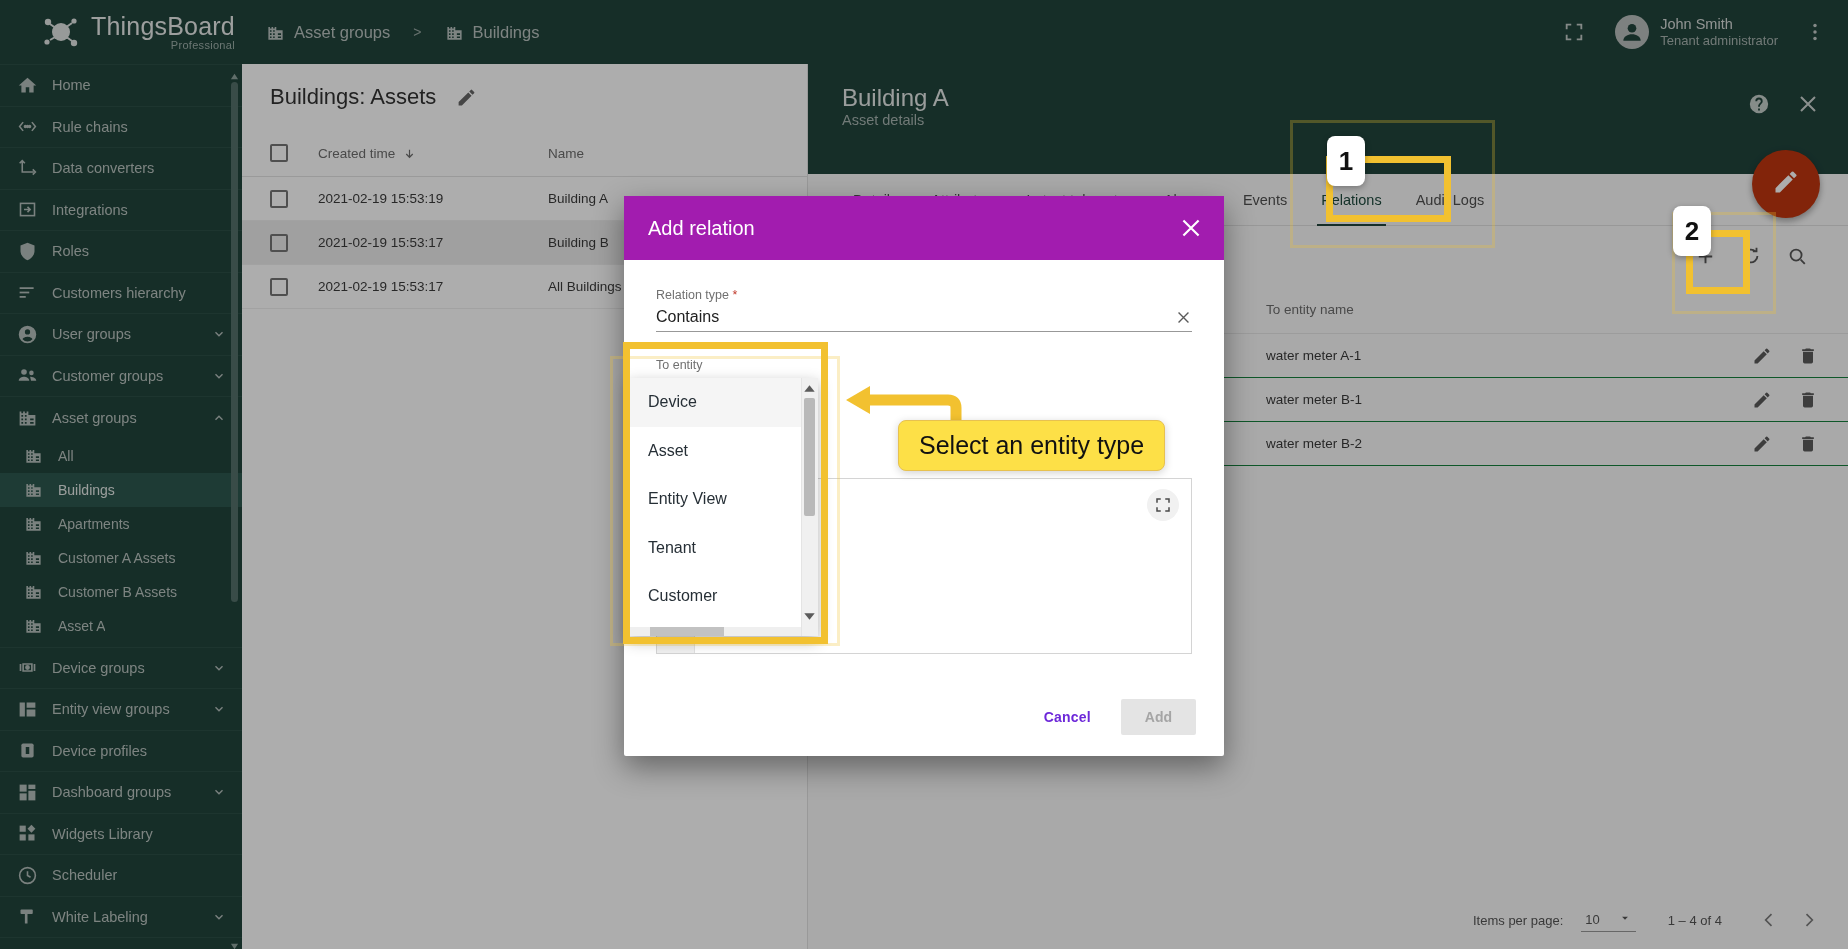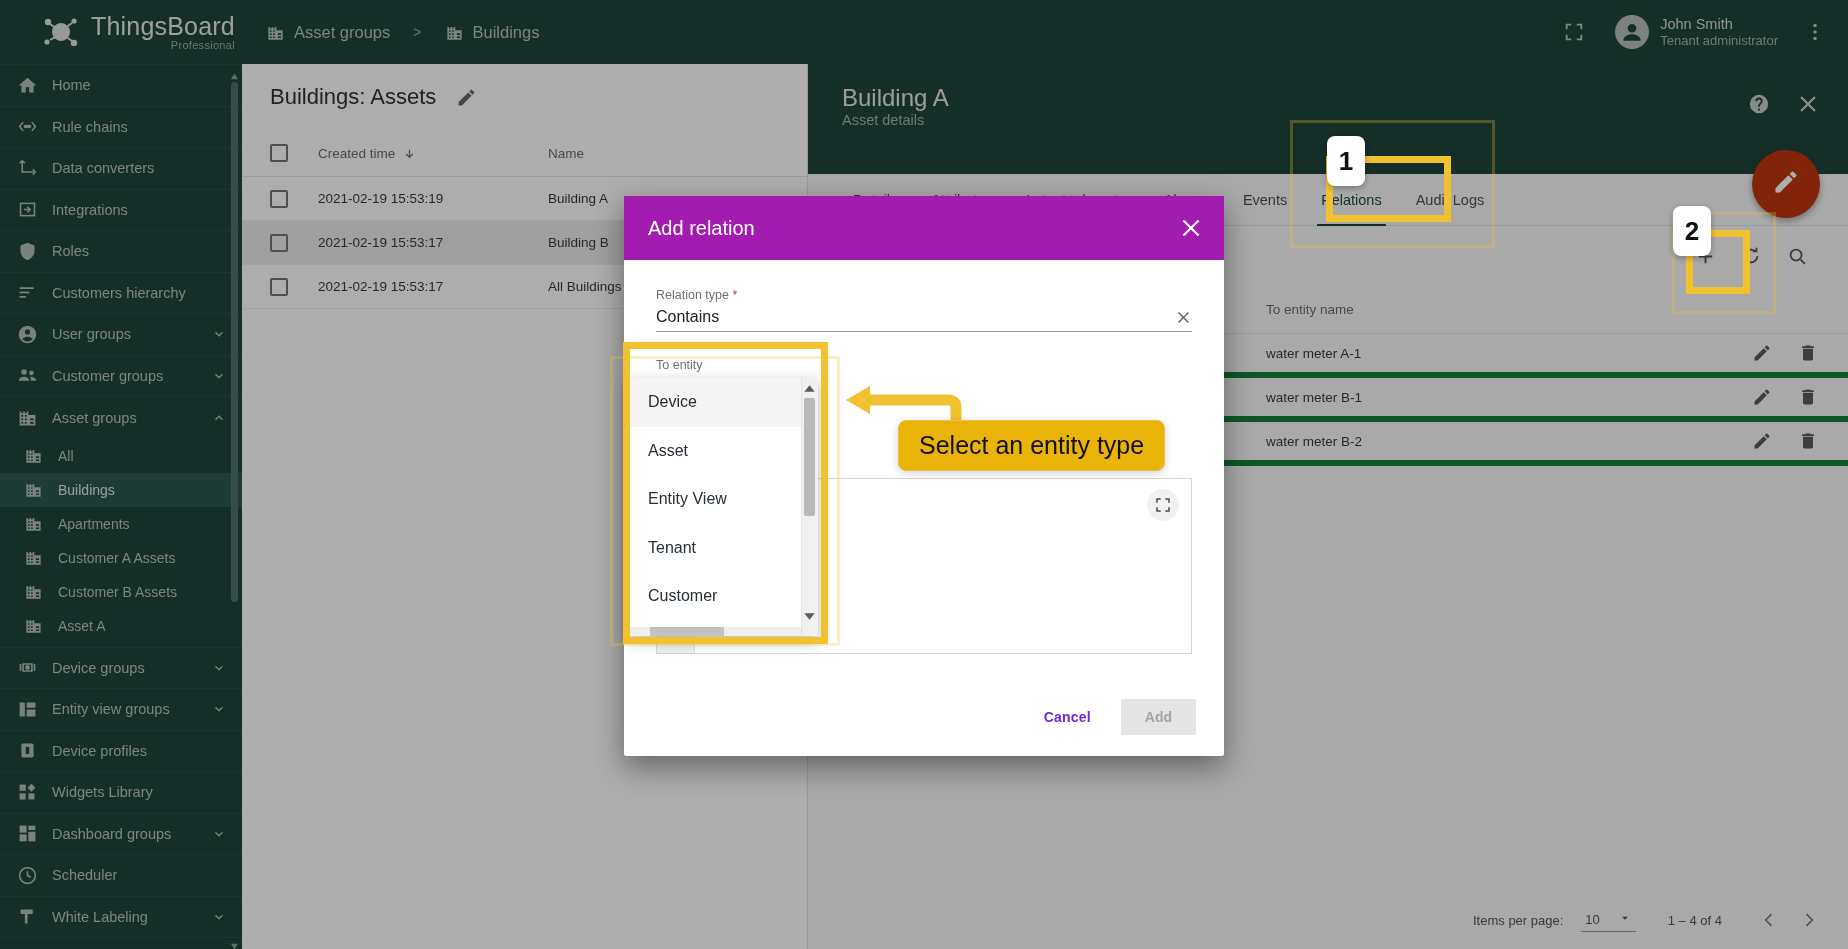--- a/index.html
+++ b/index.html
@@ -218,21 +218,21 @@
     padding: 0 30px 0 28px;
     border-bottom: 1px solid #e6e6e6;
   }
   .rel-col-type { width: 250px; }
   .rel-col-ent { width: 180px; }
   .rel-col-name { flex:1; }
   .rel-row {
     height: 44px; display:flex; align-items:center;
     font-size: 13.5px; color:#3a3a3a;
     padding: 0 30px 0 28px;
-    border-bottom: 6px solid #15803d;
+    border-bottom: 1px solid #15803d;
   }
   .row-actions { display:flex; gap: 26px; margin-left:auto;}
   .row-actions span { color:#5a5a5a; cursor:pointer; width:20px; height:20px; display:inline-flex;}
   .paginator {
     position:absolute; right: 24px; bottom: 14px;
     display:flex; align-items:center; gap: 10px;
     font-size: 13px; color:#555;
   }
   .pg-select {
     display:flex; align-items:center; gap:18px;
@@ -358,21 +358,21 @@
   .ann-badge {
     position:absolute; z-index: 90;
     width: 38px; height: 50px;
     background:#fff; border-radius: 8px;
     box-shadow: 0 2px 6px rgba(0,0,0,.3);
     display:flex; align-items:center; justify-content:center;
     font-size: 26px; font-weight:700; color:#111;
   }
   .callout {
     position:absolute; z-index: 90;
-    background:#eab308; border: 1.6px solid #e7c150; border-radius: 8px;
+    background:#fde047; border: 1.6px solid #e7c150; border-radius: 8px;
     padding: 10px 20px;
     font-size: 25px; color:#111;
     box-shadow: 0 2px 8px rgba(0,0,0,.18);
     white-space:nowrap;
   }
   .ann-arrow { position:absolute; z-index:89; pointer-events:none; }
 </style>
 </head>
 <body>
 
@@ -596,44 +596,44 @@
               <rect x="5" y="4" width="14" height="16" rx="2"></rect>
               <rect x="10" y="8" width="4" height="8" fill="#21443c"></rect>
             </svg>
         </span>
         <span class="nav-label">Device profiles</span>
       </div>
 
       <div class="nav-item">
         <span class="nav-ico">
           <svg viewBox="0 0 24 24" width="21" height="21" fill="currentColor">
+              <rect x="3" y="3" width="8" height="8"></rect>
+              <rect x="13" y="3" width="8" height="5"></rect>
+              <rect x="3" y="13" width="8" height="8"></rect>
+              <rect x="13" y="10" width="8" height="11"></rect>
+            </svg>
+        </span>
+        <span class="nav-label">Dashboard groups</span>
+        <span class="nav-chev">
+          <svg viewBox="0 0 24 24" width="14" height="14" fill="none" stroke="currentColor" stroke-width="2.4">
+              <path d="M6 9l6 6 6-6"></path>
+            </svg>
+        </span>
+      </div>
+
+      <div class="nav-item">
+        <span class="nav-ico">
+          <svg viewBox="0 0 24 24" width="21" height="21" fill="currentColor">
               <rect x="3" y="3" width="7" height="7"></rect>
               <rect x="3" y="13" width="7" height="7"></rect>
               <rect x="13" y="13" width="7" height="7"></rect>
               <path d="M16.5 2l4.5 4.5-4.5 4.5L12 6.5z"></path>
             </svg>
         </span>
         <span class="nav-label">Widgets Library</span>
-      </div>
-
-      <div class="nav-item">
-        <span class="nav-ico">
-          <svg viewBox="0 0 24 24" width="21" height="21" fill="currentColor">
-              <rect x="3" y="3" width="8" height="8"></rect>
-              <rect x="13" y="3" width="8" height="5"></rect>
-              <rect x="3" y="13" width="8" height="8"></rect>
-              <rect x="13" y="10" width="8" height="11"></rect>
-            </svg>
-        </span>
-        <span class="nav-label">Dashboard groups</span>
-        <span class="nav-chev">
-          <svg viewBox="0 0 24 24" width="14" height="14" fill="none" stroke="currentColor" stroke-width="2.4">
-              <path d="M6 9l6 6 6-6"></path>
-            </svg>
-        </span>
       </div>
 
       <div class="nav-item">
         <span class="nav-ico">
           <svg viewBox="0 0 24 24" width="21" height="21" fill="none" stroke="currentColor" stroke-width="1.8">
               <circle cx="12" cy="12" r="9"></circle>
               <path d="M12 7v5l3.5 2"></path>
             </svg>
         </span>
         <span class="nav-label">Scheduler</span>

